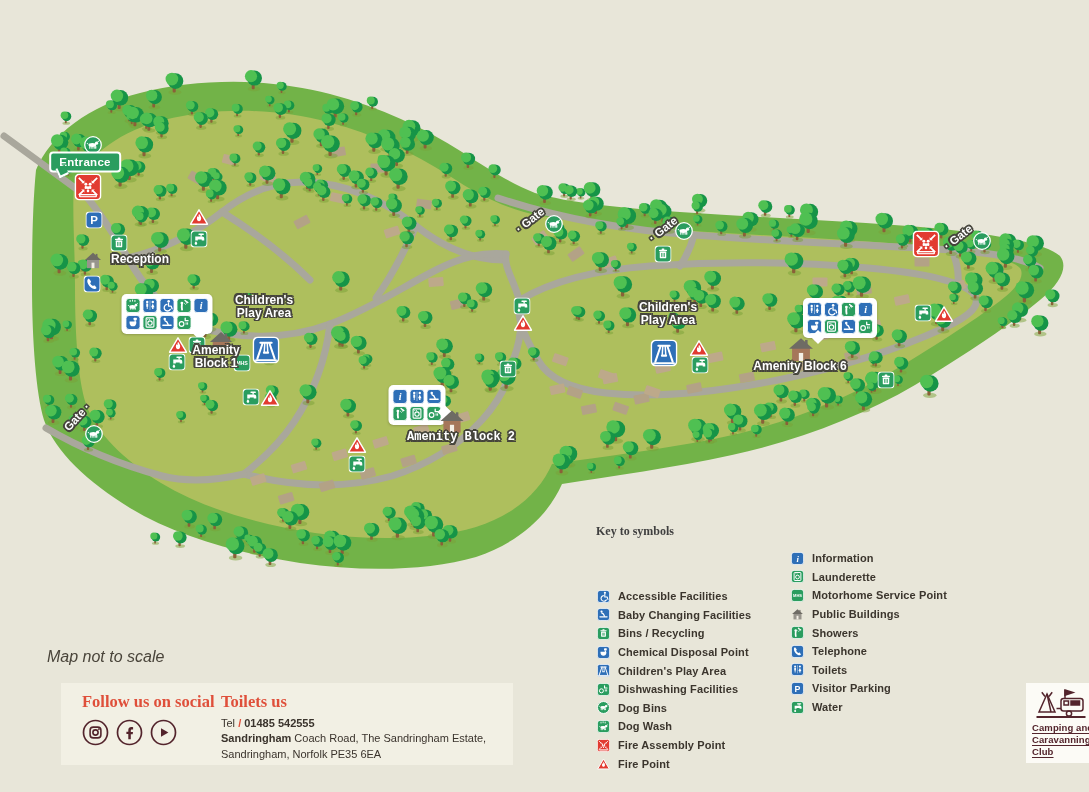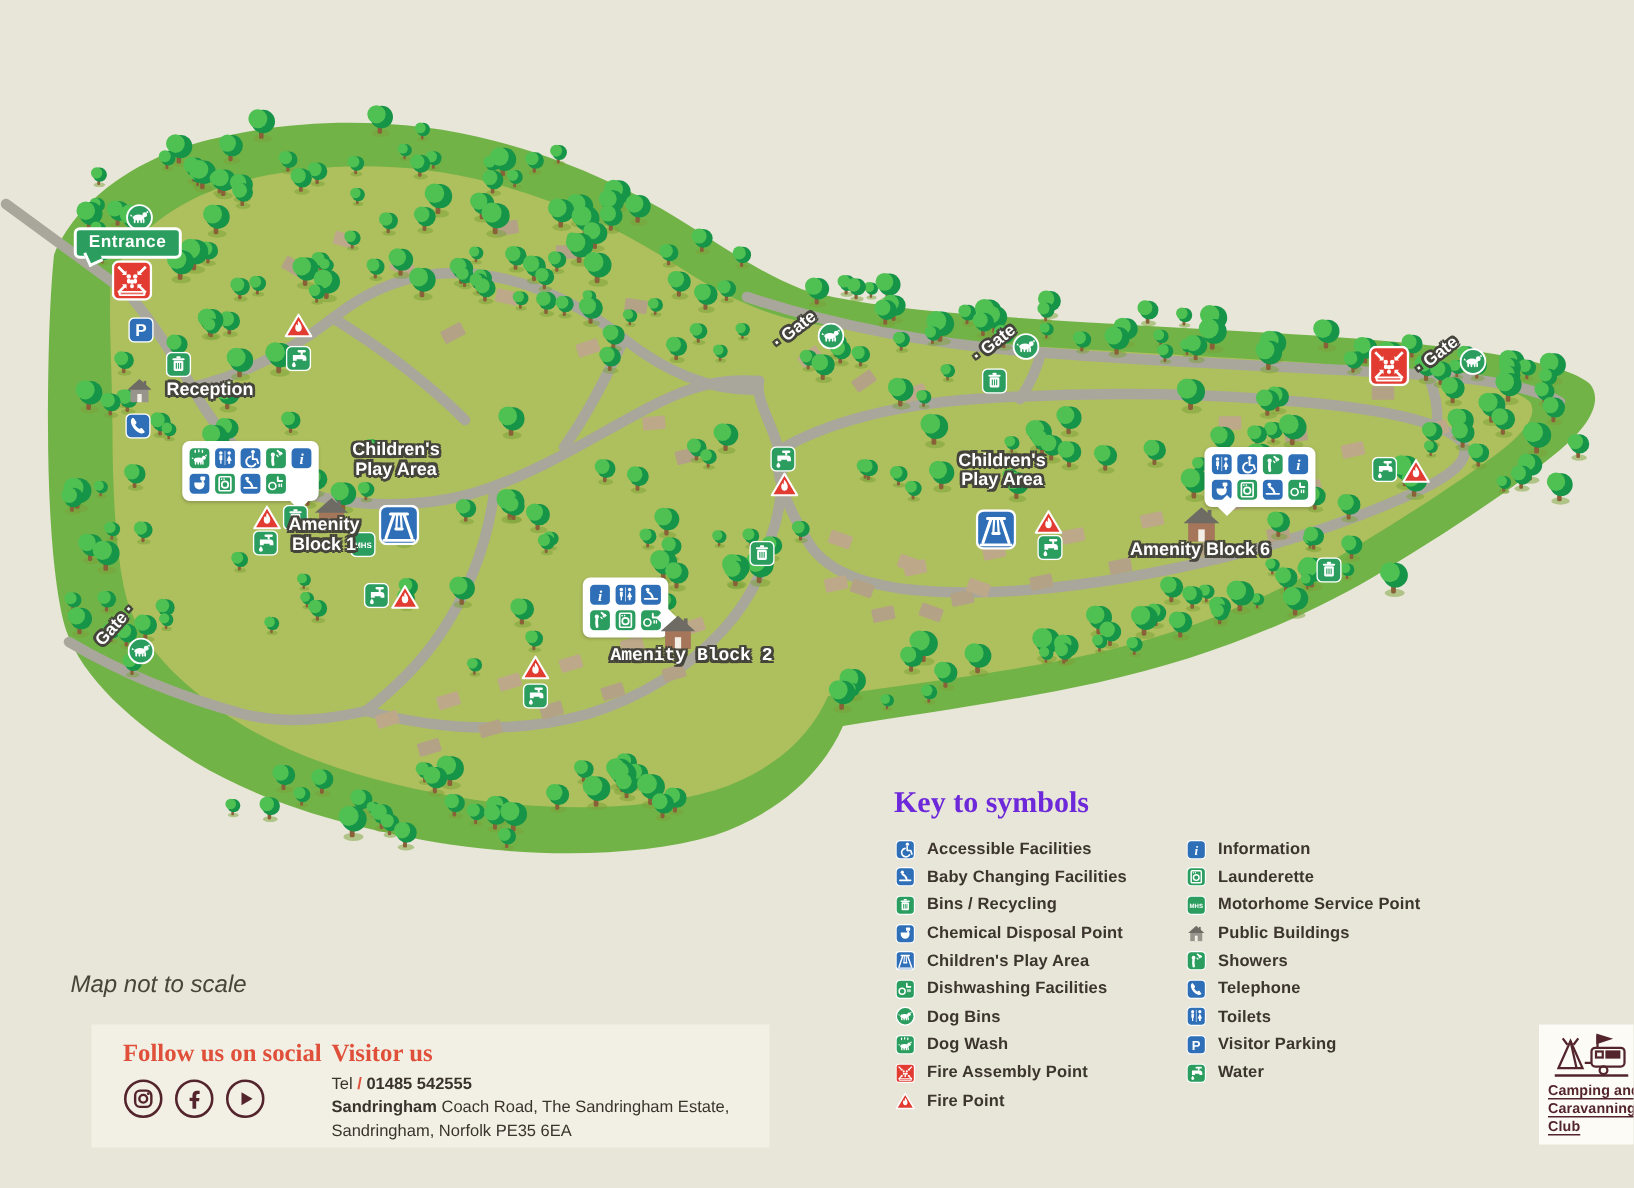--- a/index.html
+++ b/index.html
@@ -17,24 +17,24 @@
     padding:2px 8px 3px;border:2px solid #fff;border-radius:4px;white-space:nowrap;}
   .entrance-pill::after{content:"";position:absolute;left:6px;bottom:-6px;width:8px;height:8px;background:#2a9d5f;
     border-right:2px solid #fff;border-bottom:2px solid #fff;transform:rotate(65deg);}
   .panel{position:relative;background:#fff;border-radius:5px;padding:4px;display:flex;flex-direction:column;gap:2px;
     box-shadow:0 1px 2px rgba(60,60,40,.25);}
   .panel .prow{display:flex;gap:2px;}
   .panel .tail{position:absolute;width:10px;height:10px;background:#fff;transform:rotate(45deg);}
   .tail-br{right:8px;bottom:-4px;} .tail-r{right:-4px;top:55%;} .tail-bl{left:10px;bottom:-4px;}
   
   .key-panel{position:absolute;left:596px;top:524px;width:440px;}
-  .key-title{font-family:"Liberation Serif",serif;font-weight:bold;font-size:20px;color:#6d28d9;margin:0 0 10px 0;}
+  .key-title{font-family:"Liberation Serif",serif;font-weight:bold;font-size:12px;color:#404040;margin:0 0 10px 0;}
   .key-cols{display:flex;}
   .key-col{display:flex;flex-direction:column;}
-  .key-col.c0{width:194px;}
+  .key-col.c0{width:194px;margin-top:38px;}
   .key-item{display:flex;align-items:center;height:18.6px;gap:7px;}
   .key-item .ki{width:15px;display:flex;align-items:center;justify-content:center;}
   .key-item .kl{font-size:11px;font-weight:bold;color:#3b352d;letter-spacing:.1px;}
   
   .map-note{position:absolute;left:47px;top:648px;font-style:italic;font-size:16px;color:#49443a;}
   .footer-box{position:absolute;left:61px;top:683px;width:452px;height:82px;background:#f2f0e4;}
   .social-block{position:absolute;left:21px;top:9px;}
   .footer-heading{font-family:"Liberation Serif",serif;font-weight:bold;font-size:16.5px;color:#df4f3a;}
   .social-row{display:flex;gap:7px;margin-top:7px;}
   .social-row .sbtn{display:block;cursor:pointer;}
@@ -1343,21 +1343,21 @@
               <circle cx="13.5" cy="13.5" r="12" fill="none" stroke="#53242c" stroke-width="1.7"></circle>
               <path d="M14.8,20.2 v-5 h1.9 l0.3,-2.2 h-2.2 v-1.4 c0,-0.7 0.3,-1.2 1.2,-1.2 h1.1 V8.2 c-0.4,-0.1 -1.1,-0.1 -1.8,-0.1 c-1.8,0 -3,1.1 -3,3.1 v1.6 h-1.9 v2.2 h1.9 v5.2 Z" fill="#53242c"></path>
             </svg></span>
           <span class="sbtn"><svg width="27" height="27" viewBox="0 0 27 27">
               <circle cx="13.5" cy="13.5" r="12" fill="none" stroke="#53242c" stroke-width="1.7"></circle>
               <path d="M11,9.2 L18.4,13.5 L11,17.8 Z" fill="#53242c"></path>
             </svg></span>
         </div>
     </div>
     <div class="contact-block">
-      <div class="footer-heading">Visitor us</div>
+      <div class="footer-heading">Toilets us</div>
       <div class="contact-lines">
         <div class="tel-line"><span>Tel</span> <span class="sep">/</span> <b>01485 542555</b></div>
         <div class="addr-line"><b>Sandringham</b><span> Coach Road, The Sandringham Estate,</span></div>
         <div class="addr-line">Sandringham, Norfolk PE35 6EA</div>
       </div>
     </div>
   </div>
 
   <div class="logo-box">
     <svg width="54" height="33" viewBox="0 0 54 33">

